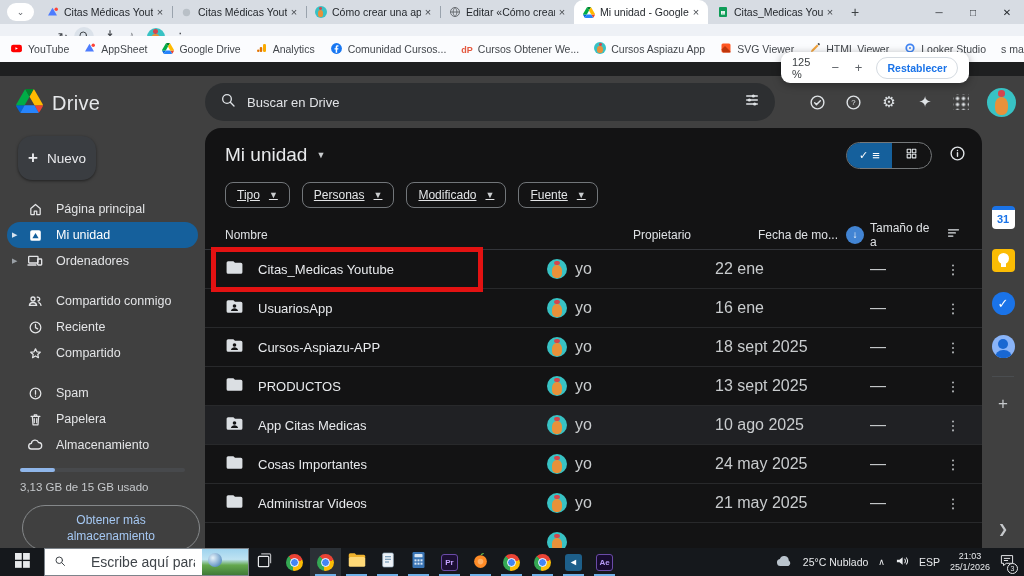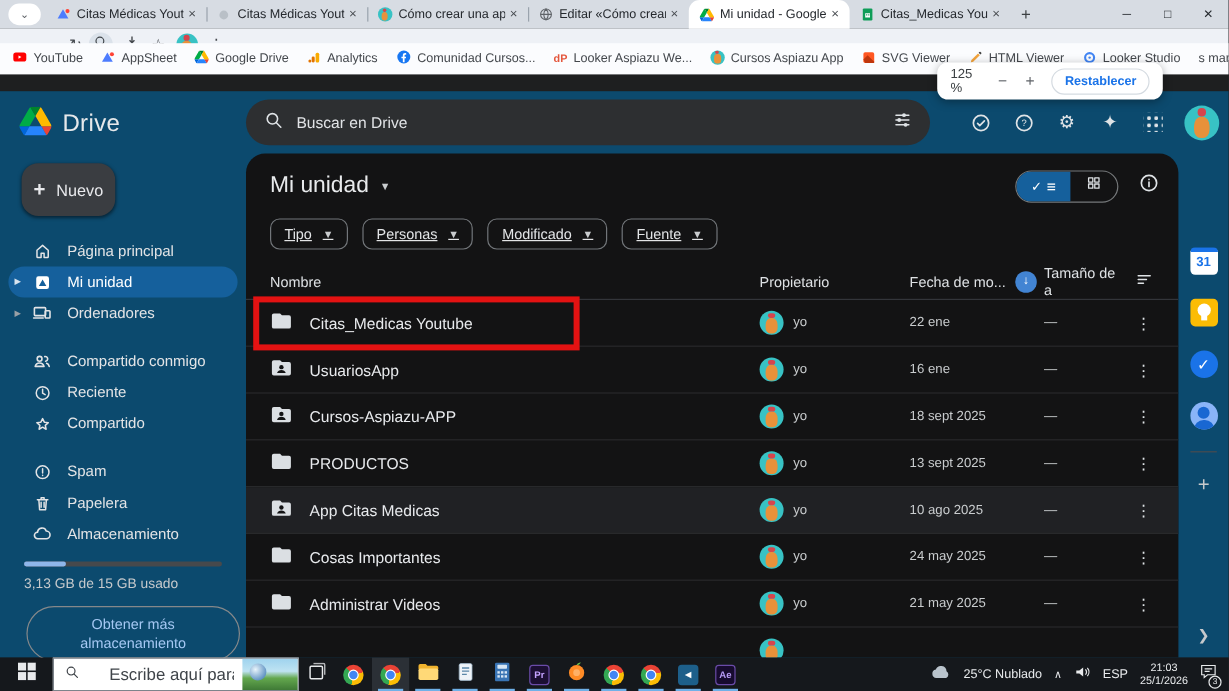--- a/index.html
+++ b/index.html
@@ -36,21 +36,21 @@
   .bm { display:flex; align-items:center; gap:5px; font-size:10.5px; color:#43474c; white-space:nowrap; }
   .bm-overflow { margin-left:auto; font-size:10.5px; color:#43474c; white-space:nowrap; }
 
   
   .zoom-popup { position:absolute; top:52px; left:781px; width:188px; height:31px; background:#fff; border-radius:9px; box-shadow:0 2px 8px rgba(0,0,0,.35); display:flex; align-items:center; padding:0 11px; gap:9px; z-index:60; }
   .zp-level { font-size:11px; color:#3c4043; }
   .zp-btn { font-size:13px; color:#5f6368; width:16px; text-align:center; }
   .zp-reset { margin-left:2px; height:22px; padding:0 10px; border:1px solid #d5dbe1; border-radius:12px; color:#1a73e8; font-weight:bold; font-size:10.5px; display:flex; align-items:center; }
 
   
-  .drive { position:absolute; top:76px; left:0; right:0; bottom:28px; background:#0c4a6e; color:#e3e4e6; }
+  .drive { position:absolute; top:76px; left:0; right:0; bottom:28px; background:#404040; color:#e3e4e6; }
   .d-header { position:relative; height:52px; }
   .d-logo { position:absolute; left:16px; top:13px; display:flex; align-items:center; gap:9px; }
   .d-logo-text { font-size:20px; color:#e6e8ea; letter-spacing:.3px; }
   .d-search { position:absolute; left:205px; top:7px; width:570px; height:38px; border-radius:19px; background:#2d2f31; display:flex; align-items:center; padding:0 15px; gap:11px; }
   .d-search-ph { font-size:13px; color:#e1e3e6; flex:1; }
   .d-actions { position:absolute; right:8px; top:0; height:52px; display:flex; align-items:center; gap:16px; }
   .hic { width:20px; height:20px; display:flex; align-items:center; justify-content:center; font-size:15px; color:#dfe3e6; }
   .grid-dots { width:16px; height:16px; background-image:radial-gradient(#dfe3e6 1.5px, transparent 1.7px); background-size:6px 6px; background-position:1.5px 1.5px; }
 
   .d-body { position:absolute; top:52px; left:0; right:0; bottom:0; display:flex; }
@@ -80,21 +80,21 @@
   .chips { display:flex; gap:12px; padding:13px 0 0 20px;text-decoration:underline; }
   .chip { height:26px; border:1px solid #72767a; border-radius:8px; display:flex; align-items:center; padding:0 11px; font-size:12px; color:#e3e5e7; gap:9px; }
   .thead { display:flex; align-items:center; height:30px; margin-top:12px; padding:0 14px 0 20px; border-bottom:1px solid #33353a; font-size:12px; color:#dee1e4; }
   .col-name { flex:1; display:flex; align-items:center; gap:14px; min-width:0; }
   .col-owner { width:125px; flex:none; display:flex; align-items:center; gap:8px; }
   .col-date { width:112px; flex:none; display:flex; align-items:center; gap:8px; }
   .col-size { width:68px; flex:none; }
   .col-menu { width:30px; flex:none; text-align:center; }
   .sort-circ { width:18px; height:18px; border-radius:50%; background:#4284d3; color:#fff; font-size:10px; display:flex; align-items:center; justify-content:center; }
   .frow { display:flex; align-items:center; height:39px; padding:0 14px 0 20px; border-bottom:1px solid #28292b; font-size:13px; color:#e8eaed; }
-  .frow .col-owner, .frow .col-date, .frow .col-size { font-size:11px; color:#c9ccce; }
+  .frow .col-owner, .frow .col-date, .frow .col-size { font-size:16px; color:#c9ccce;margin-left:43px; }
   .frow.hover { background:#202124; }
   .kebab { font-size:13px; color:#dfe3e6; }
   .redbox { position:absolute; left:6px; top:119px; width:272px; height:45px; border:5px solid #e31212; z-index:5; pointer-events:none; }
   .partial .ficon, .partial .fname, .partial .oname, .partial .col-date, .partial .col-size, .partial .kebab { visibility:hidden; }
 
   .d-panel { width:42px; flex:none; display:flex; flex-direction:column; align-items:center; padding-top:76px; gap:17px; position:relative; }
   .pic { width:26px; height:26px; display:flex; align-items:center; justify-content:center; }
   .p-div { width:22px; height:1px; background:#4a4d50; }
   .p-plus { font-size:17px; color:#c6c9cc; }
   .p-chevron { position:absolute; bottom:12px; font-size:12px; color:#c6c9cc; }
@@ -266,21 +266,21 @@
       </div>
       <div class="bm">
         <span><svg viewBox="0 0 24 24" width="13" height="13">
             <circle cx="12" cy="12" r="10" fill="#1877f2"></circle>
             <path fill="#fff" d="M13.2 20v-6h2l.4-2.5h-2.4V9.9c0-.7.3-1.4 1.5-1.4h1V6.3S14.6 6 13.8 6c-2 0-3.3 1.2-3.3 3.5v2h-2.2V14h2.2v6z"></path>
           </svg></span>
         <span>Comunidad Cursos...</span>
       </div>
       <div class="bm">
         <span><b style="color:#e4573d;font-size:9px;font-family:inherit">dP</b></span>
-        <span>Looker Aspiazu We...</span>
+        <span>Cursos Obtener We...</span>
       </div>
       <div class="bm">
         <span><span class="mava" style="width:12px;height:12px"></span></span>
         <span>Cursos Aspiazu App</span>
       </div>
       <div class="bm">
         <span><svg viewBox="0 0 24 24" width="12" height="12">
             <rect x="3" y="3" width="18" height="18" rx="3" fill="#ff5722"></rect>
             <path d="M3 15l7-7 11 11v2H6z" fill="#bf360c"></path>
           </svg></span>

